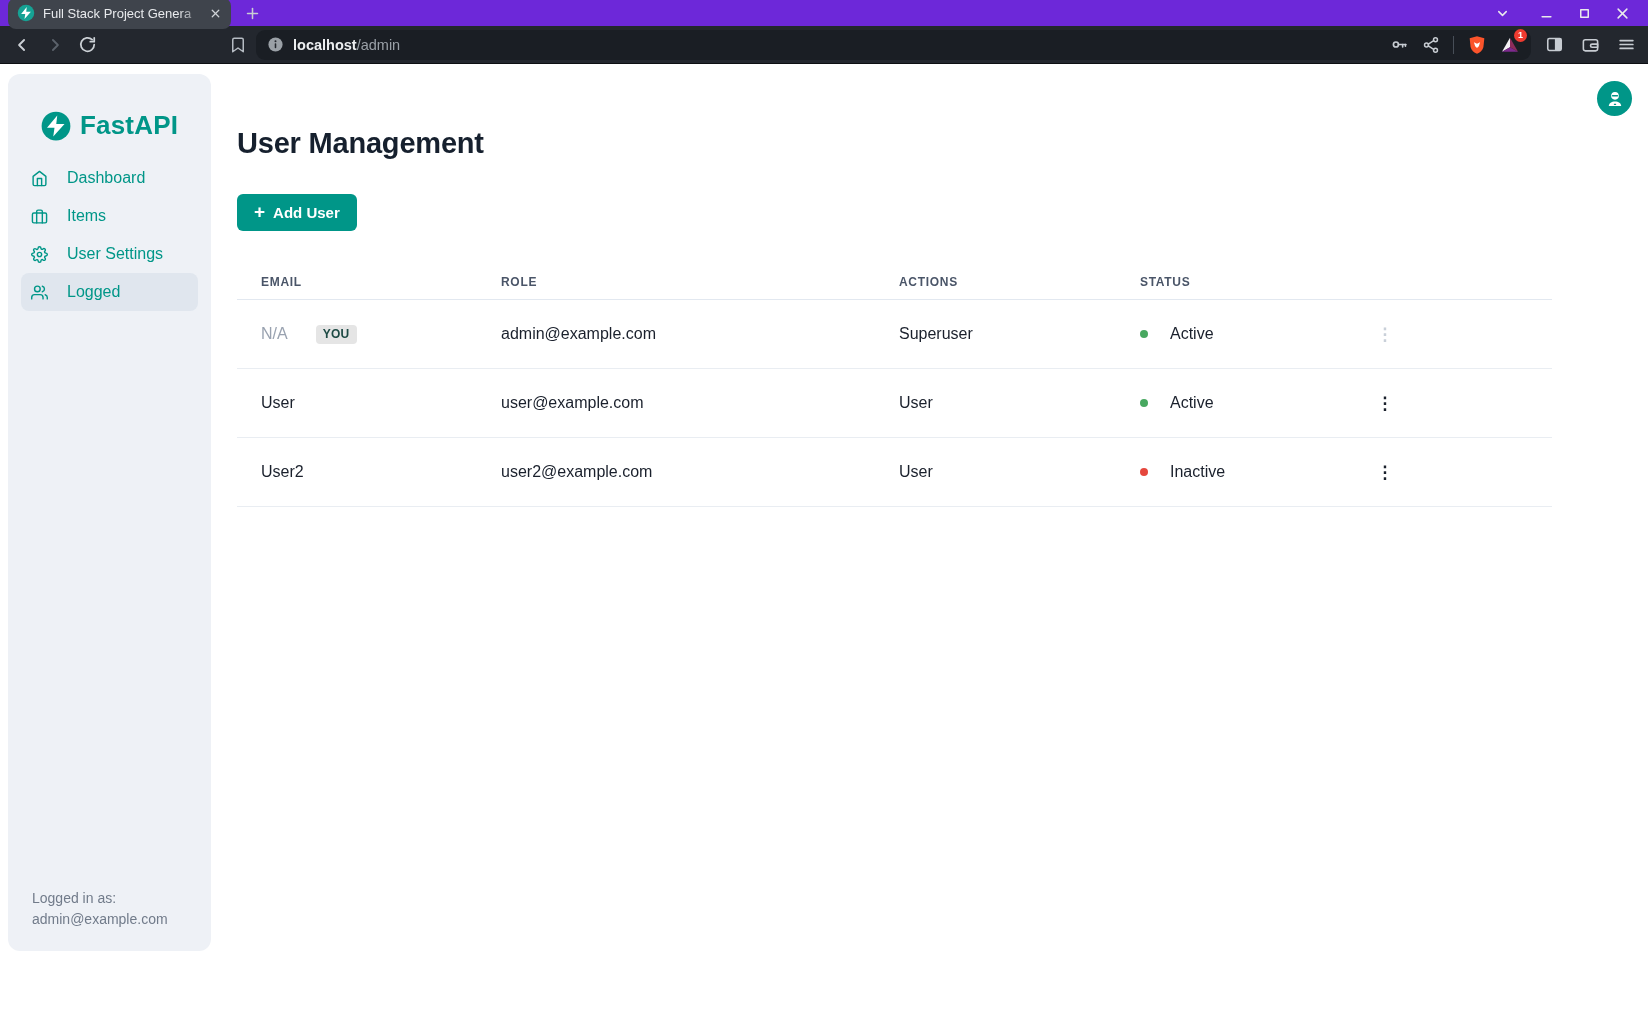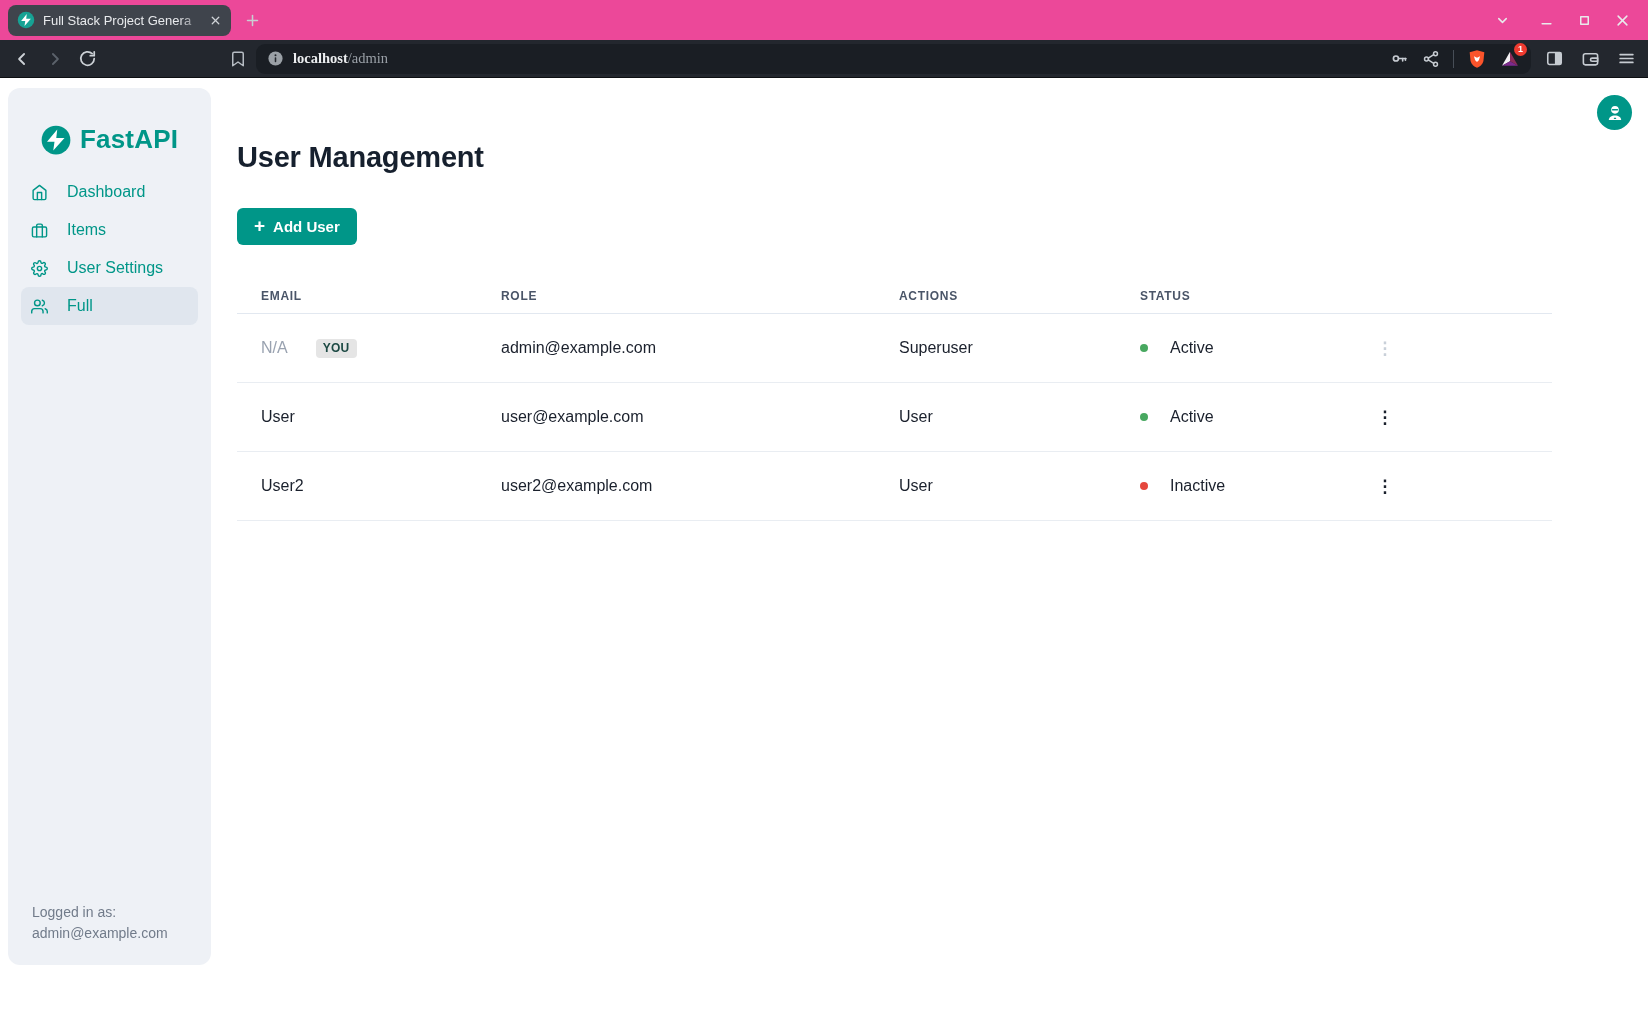--- a/index.html
+++ b/index.html
@@ -1,39 +1,39 @@
 <!DOCTYPE html>
 <html><head>
 <meta charset="utf-8">
 <style>
   * { margin:0; padding:0; box-sizing:border-box; }
   html,body { width:1648px; height:1025px; overflow:hidden; font-family:"Liberation Sans", sans-serif; background:#fff; }
   svg { display:block; }
   [data-interactable="true"] { cursor:pointer; }
 
   
-  .titlebar { height:40px; background:#ec4899; display:flex; align-items:center; }
+  .titlebar { height:26px; background:#6d28d9; display:flex; align-items:center; }
   .tab { margin-left:8px; height:31px; width:223px; background:#3f444c; border-radius:8px; display:flex; align-items:center; padding:0 9px; }
   .favicon { width:18px; height:18px; flex:0 0 18px; }
   .tab-title { flex:1; margin-left:8px; color:#e8eaed; font-size:13px; white-space:nowrap; overflow:hidden; position:relative; }
   .tab-title::after { content:''; position:absolute; right:0; top:0; bottom:0; width:26px; background:linear-gradient(to right, rgba(63,68,76,0), #3f444c); }
   .tab-close { color:#cfd3d8; margin-left:4px; }
   .newtab-btn { margin-left:13px; color:#c9ced3; }
   .titlebar-spacer { flex:1; }
   .win-controls { display:flex; align-items:center; gap:23px; margin-right:18px; color:#e9eaec; }
   .win-controls .chev { margin-right:6px; }
 
   .toolbar { height:38px; background:#23272e; display:flex; align-items:center; padding:0 12px; border-bottom:1px solid #0d0f12; }
   .nav-icons { display:flex; align-items:center; gap:13px; color:#ccd1d6; }
   .icon-fwd { color:#5b626b; }
   .ext-gap { flex:0 0 132px; }
   .bookmark-btn { color:#b6bcc3; margin-right:9px; }
   .urlbar { flex:1; height:30px; background:#1a1e24; border-radius:9px; display:flex; align-items:center; padding:0 11px; }
   .url-info { flex:0 0 17px; }
-  .url-text { margin-left:9px; font-size:14.5px; white-space:nowrap;font-family:Liberation Serif, serif; }
+  .url-text { margin-left:9px; font-size:14.5px; white-space:nowrap; }
   .url-host { color:#eceef0; font-weight:600; }
   .url-path { color:#9aa0a7; }
   .urlbar-spacer { flex:1; }
   .urlbar-icons { display:flex; align-items:center; gap:13px; color:#c7ccd2; }
   .url-sep { width:1px; height:18px; background:#474e57; }
   .bat-wrap { position:relative; }
   .bat-badge { position:absolute; top:-6px; right:-7px; min-width:13px; height:13px; border-radius:7px; background:#ef3b30; color:#fff; font-size:9px; font-weight:700; display:flex; align-items:center; justify-content:center; padding:0 3px; }
   .toolbar-right { display:flex; align-items:center; gap:17px; margin-left:14px; color:#c7ccd2; }
 
   
@@ -260,21 +260,21 @@
       </div>
       <div class="nav-item active" data-interactable="true">
         <span class="nav-icon" data-interactable="false">
           <svg viewBox="0 0 24 24" width="17" height="17" fill="none" stroke="currentColor" stroke-width="2" stroke-linecap="round" stroke-linejoin="round">
               <path d="M17 21v-2a4 4 0 0 0-4-4H5a4 4 0 0 0-4 4v2"></path>
               <circle cx="9" cy="7" r="4"></circle>
               <path d="M23 21v-2a4 4 0 0 0-3-3.87"></path>
               <path d="M16 3.13a4 4 0 0 1 0 7.75"></path>
             </svg>
         </span>
-        <span data-interactable="false">Full</span>
+        <span data-interactable="false">Logged</span>
       </div>
     </div>
     <div class="sidebar-spacer" data-interactable="false"></div>
     <div class="sidebar-footer" data-interactable="false">
       <span data-interactable="false">Logged in as:</span>
       <span data-interactable="false">admin@example.com</span>
     </div>
   </div>
 
   <button class="avatar-btn" data-interactable="true">

